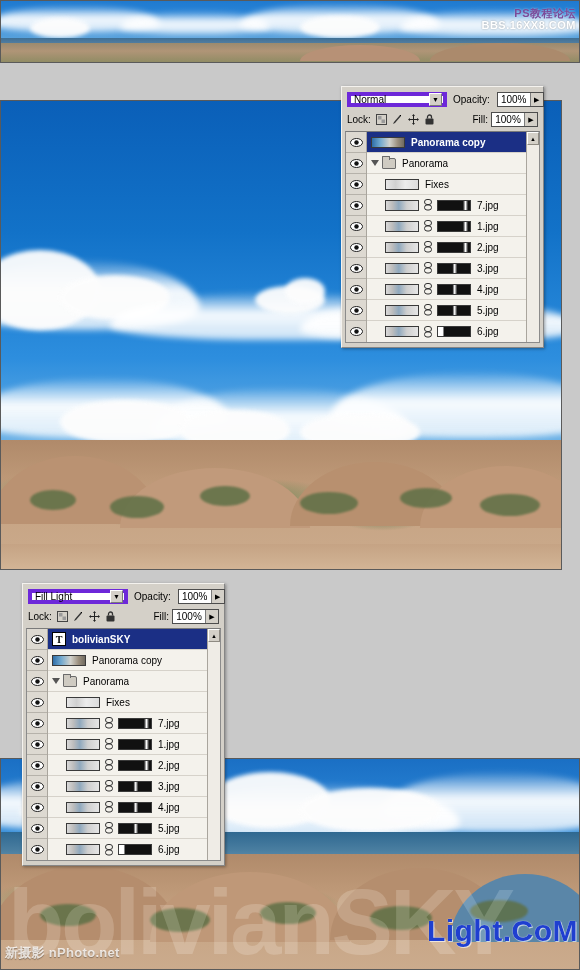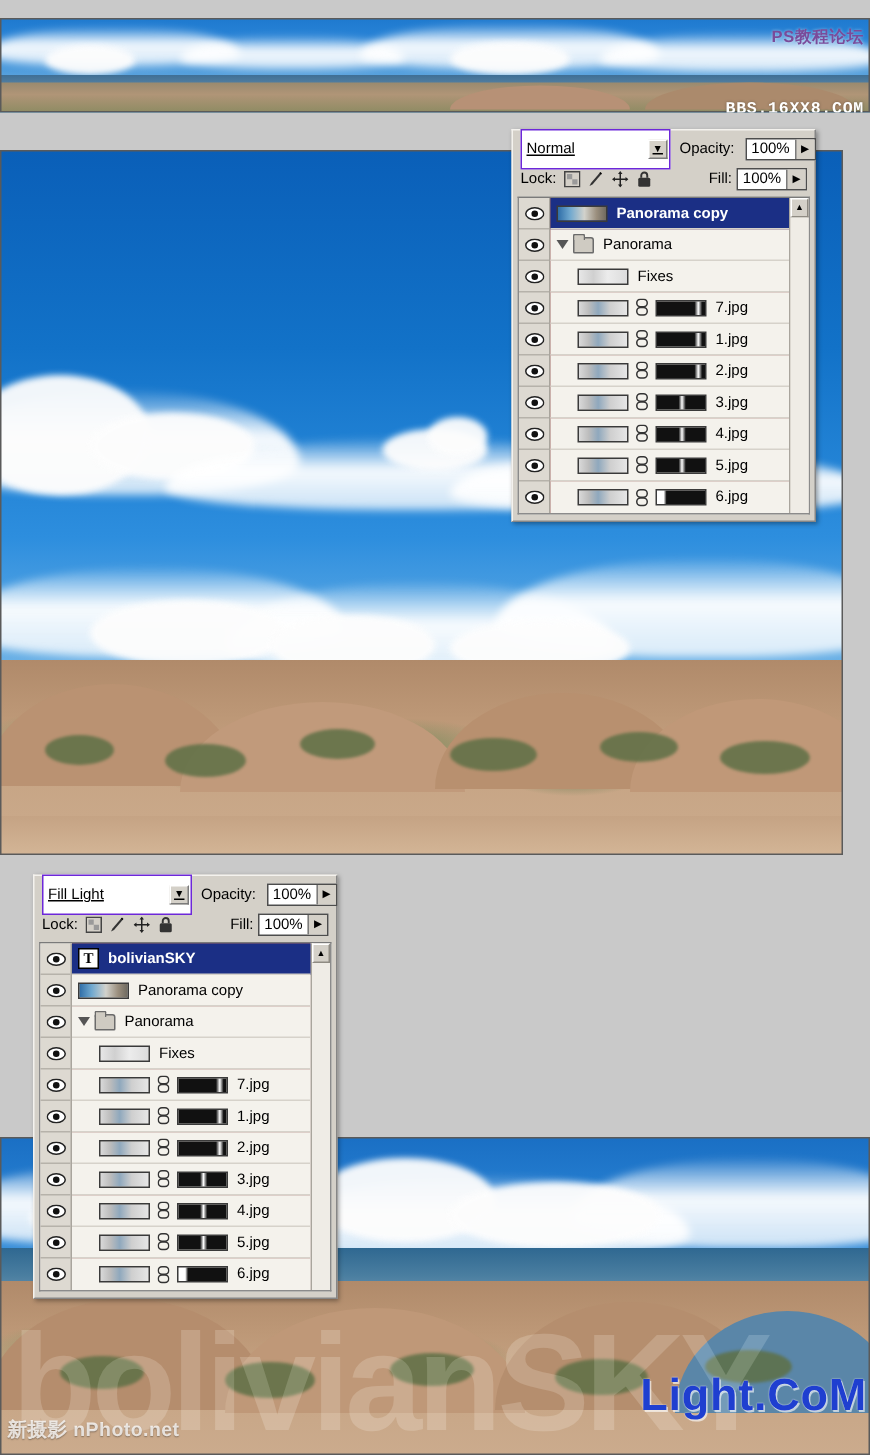--- a/index.html
+++ b/index.html
@@ -65,43 +65,42 @@
     filter: blur(1.2px);
     opacity: .85;
   }
   .photo-border {
     position: absolute; left:0; top:0; right:0; bottom:0;
     border: 1px solid #5a5a5a;
     pointer-events: none;
   }
 
   
-  #photo-top { left: 0; top: 12px; width: 580px; height: 63px; }
+  #photo-top { left: 0; top: 0; width: 580px; height: 63px; }
   
   #photo-main { left: 0; top: 100px; width: 562px; height: 470px; }
   
   #photo-bottom { left: 0; top: 758px; width: 580px; height: 212px; }
 
   
   .wm-top {
     position: absolute; right: 4px; top: 8px;
     text-align: right; line-height: 1.05;
     pointer-events: none;
   }
   .wm-top .cn {
     font-size: 11px; color: #7a4b9a; font-weight: bold;
     text-shadow: 0 0 2px rgba(255,255,255,.5);
     letter-spacing: .5px;
   }
   .wm-top .en {
     font-size: 11px; color: #ffffff; font-weight: bold;
-    font-family: Liberation Mono, monospace;
+    font-family: Liberation Sans, sans-serif;
     letter-spacing: .5px;
     text-shadow: 0 0 2px rgba(0,0,0,.35);
-    margin-top: 36px;
   }
   .wm-nphoto {
     position: absolute; left: 5px; bottom: 8px;
     font-size: 13px; color: rgba(255,255,255,.78);
     font-weight: bold; letter-spacing: .3px;
     text-shadow: 0 1px 1px rgba(0,0,0,.35);
     pointer-events: none;
   }
   .wm-uibq {
     position: absolute; right: 2px; bottom: 22px;
@@ -138,26 +137,25 @@
   .ps-row {
     display: flex; align-items: center;
     height: 19px;
     padding: 0 2px;
   }
   .ps-row.lock-row { height: 20px; }
 
   .blend-select {
     flex: 0 0 auto;
     display: flex; align-items: center; justify-content: space-between;
-    height: 27px;
+    height: 15px;
     background: #fff;
-    border: 1px solid #6d28d9;
+    border: 4px solid #6d28d9;
     padding: 0 0 0 3px;
     font-size: 10px;
-    text-decoration: underline;
   }
   .blend-label { white-space: nowrap; padding-right: 4px; }
   .blend-arrow {
     width: 13px; height: 13px;
     background: #d4d0c8;
     border: 1px solid #7b7b7b;
     border-top-color: #fff; border-left-color: #fff;
     display: flex; align-items: center; justify-content: center;
     margin: 0 1px 0 0;
     font-size: 7px; line-height: 1;

